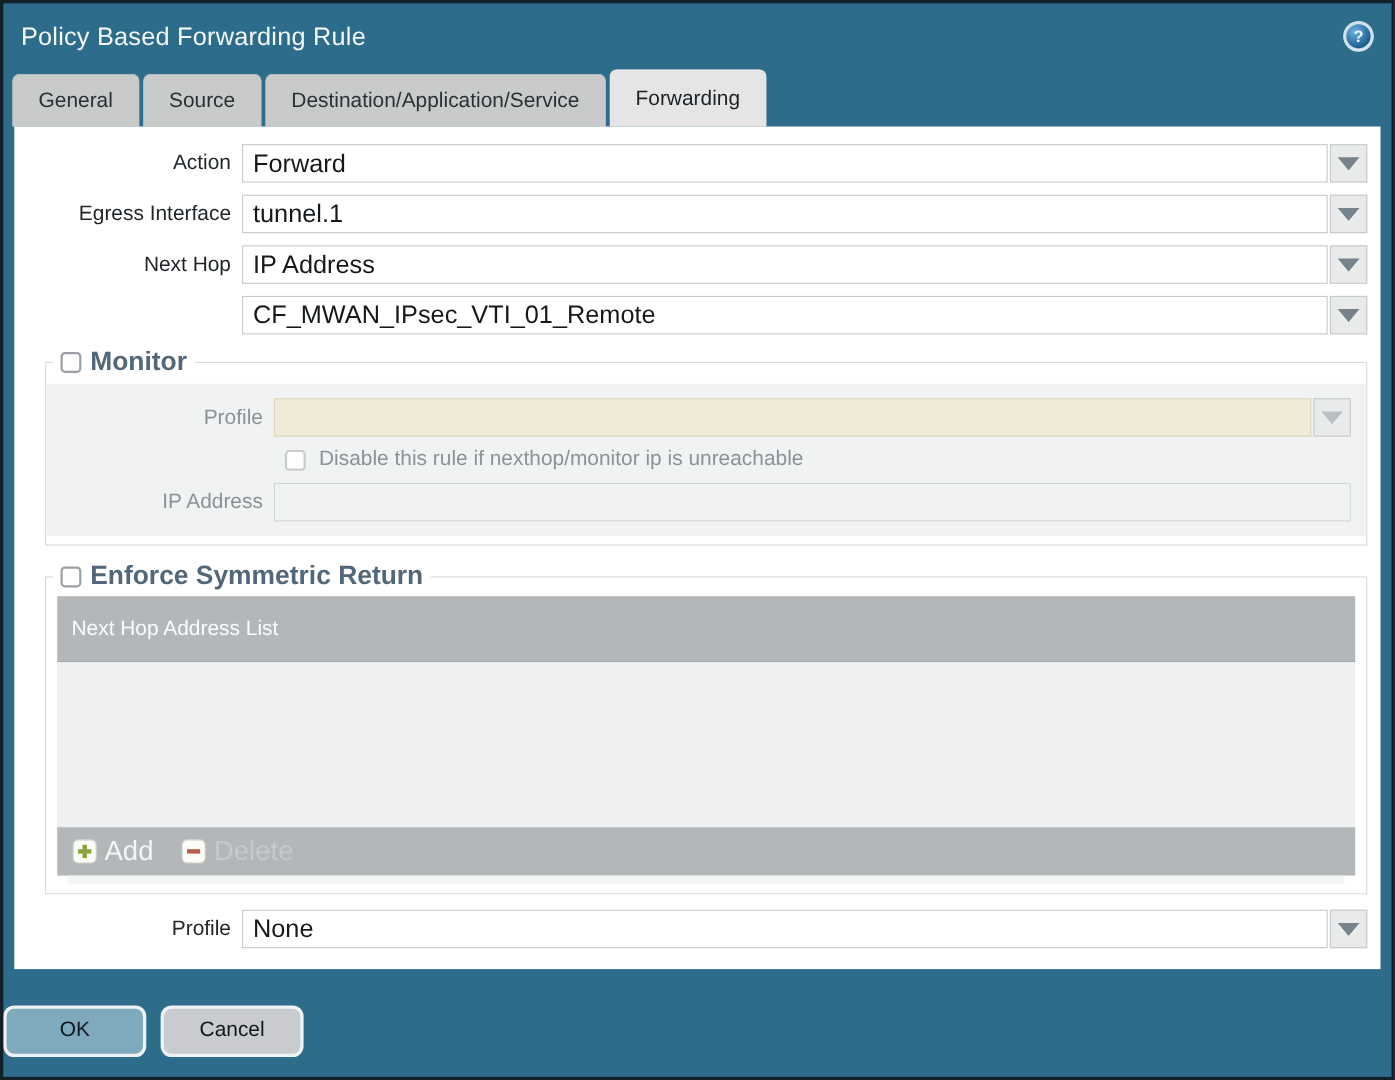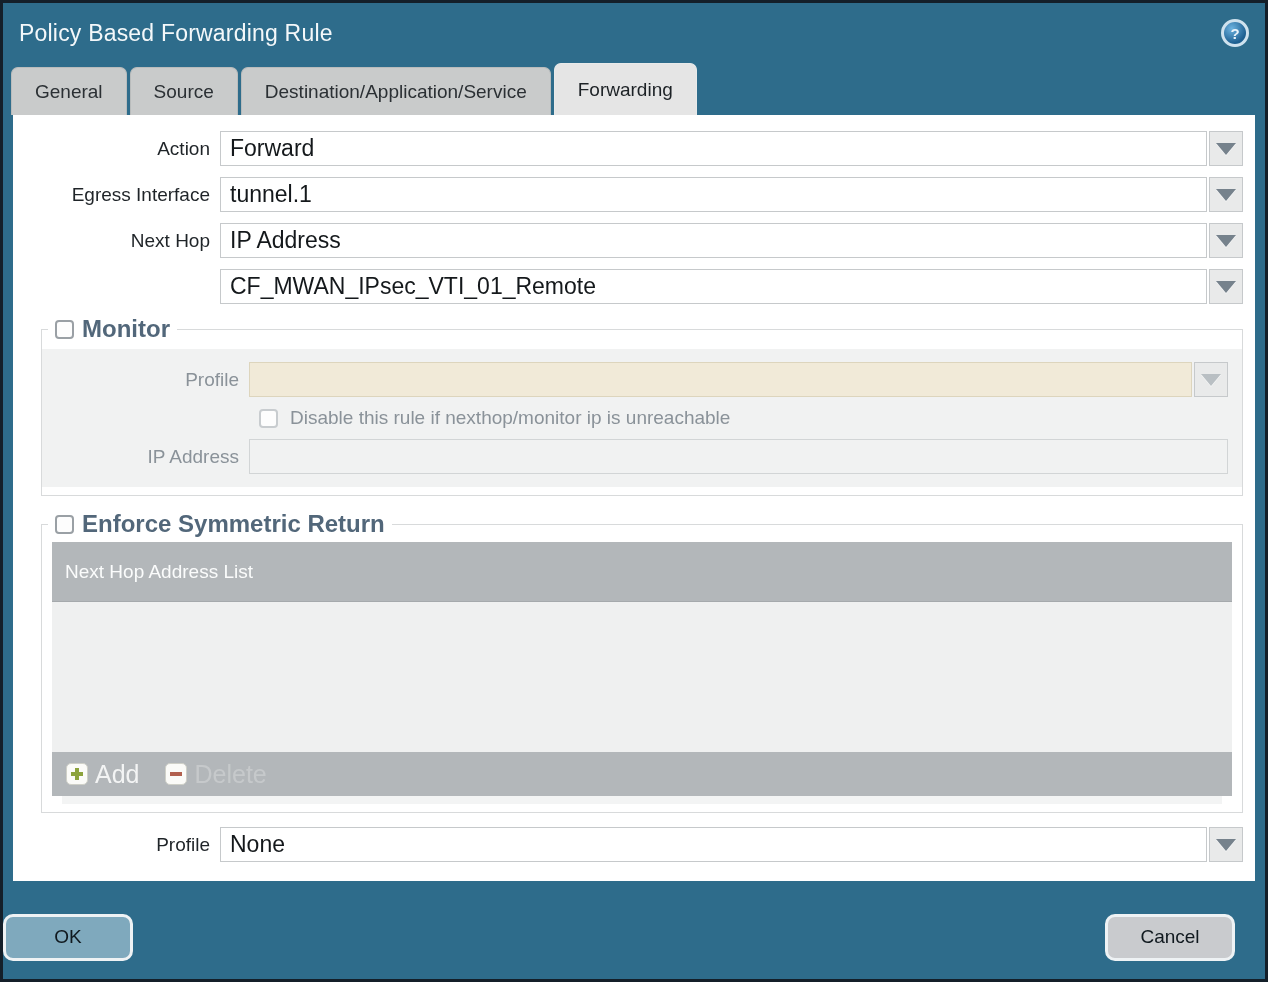--- a/index.html
+++ b/index.html
@@ -123,21 +123,21 @@
     position:relative; flex:0 0 auto;
   }
   .mini-icon.plus::before, .mini-icon.plus::after,
   .mini-icon.minus::before { content:""; position:absolute; background:#8ca33c; }
   .mini-icon.plus::before { left:4px; right:4px; top:8px; height:4px; }
   .mini-icon.plus::after  { top:4px; bottom:4px; left:8px; width:4px; }
   .mini-icon.minus::before { left:4px; right:4px; top:8px; height:4px; background:#b2604e; }
   .nh-strip { background:#f3f4f4; height:8px; margin:0 10px; }
   
   .footer {
-    flex:1; display:flex; align-items:center; justify-content:space-between;
+    flex:1; display:flex; align-items:center; justify-content:flex-start;
     gap:13px; padding:0 30px 14px 0;margin-top:28px;
   }
   .btn {
     min-width:130px; height:47px; border-radius:10px;
     border:3px solid #eef2f4; font-size:19px; color:#10191f;
     display:flex; align-items:center; justify-content:center;
     font-family:"Liberation Sans", sans-serif; cursor:pointer;
   }
   .btn.ok { background:#7fa9bd; }
   .btn.cancel { background:#c9cbce; }

